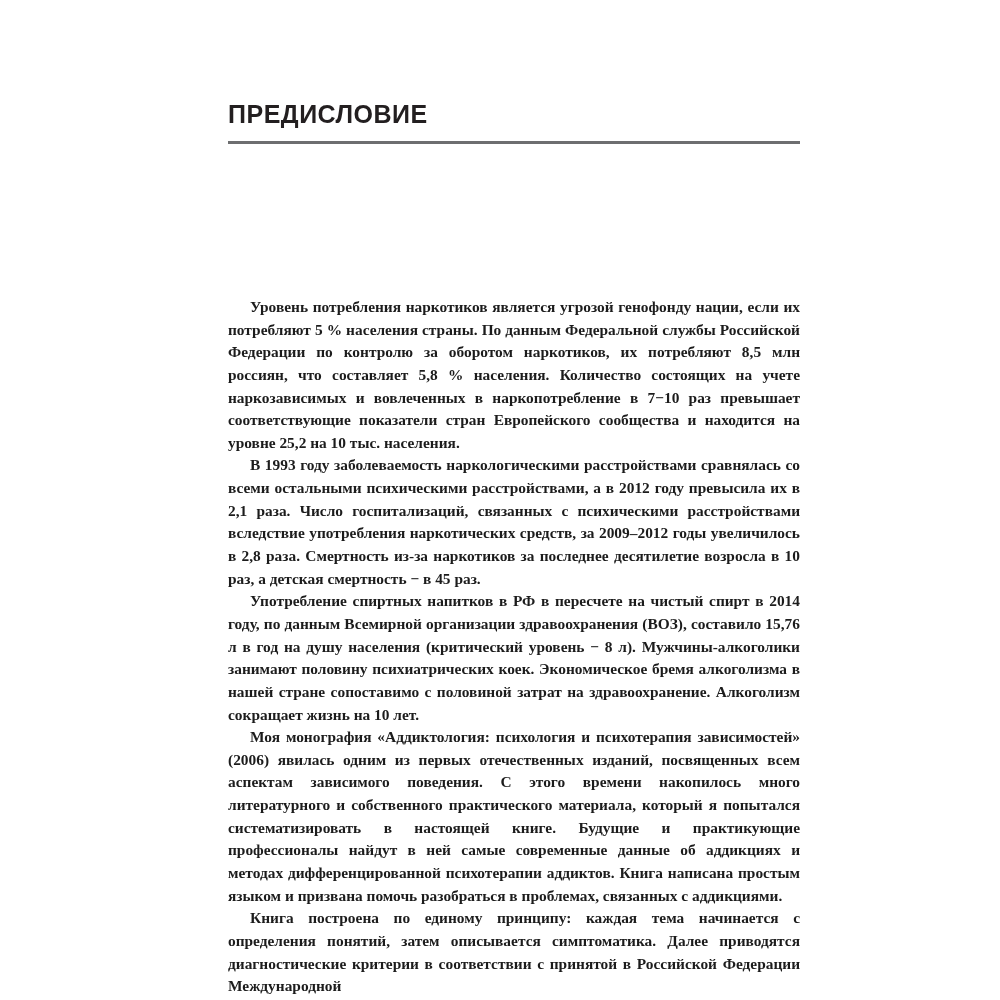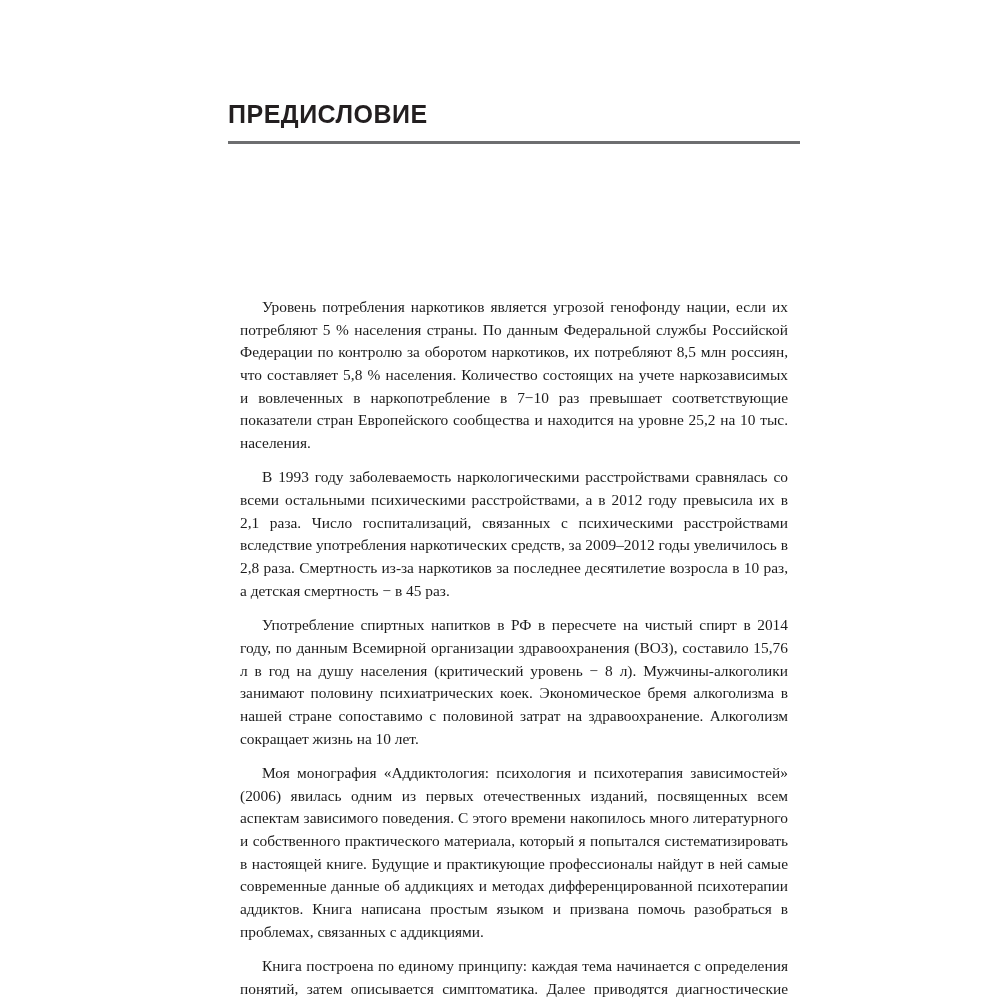--- a/index.html
+++ b/index.html
@@ -46,22 +46,23 @@
   .body-text {
     margin-top: 152px;
     font-size: 15.4px;
     line-height: 1.47;
     text-align: justify;
     text-justify: inter-word;
     color: #1c1c1c;
     hyphens: none;
   }
   .body-text p {
-    margin: 12px;
+    margin: 0;
     text-indent: 22px;
+    font-weight: bold;
   }
 </style>
 </head>
 <body>
 
 <div class="page">
   <div class="content">
 
     <h1 class="chapter-title">ПРЕДИСЛОВИЕ</h1>
 

